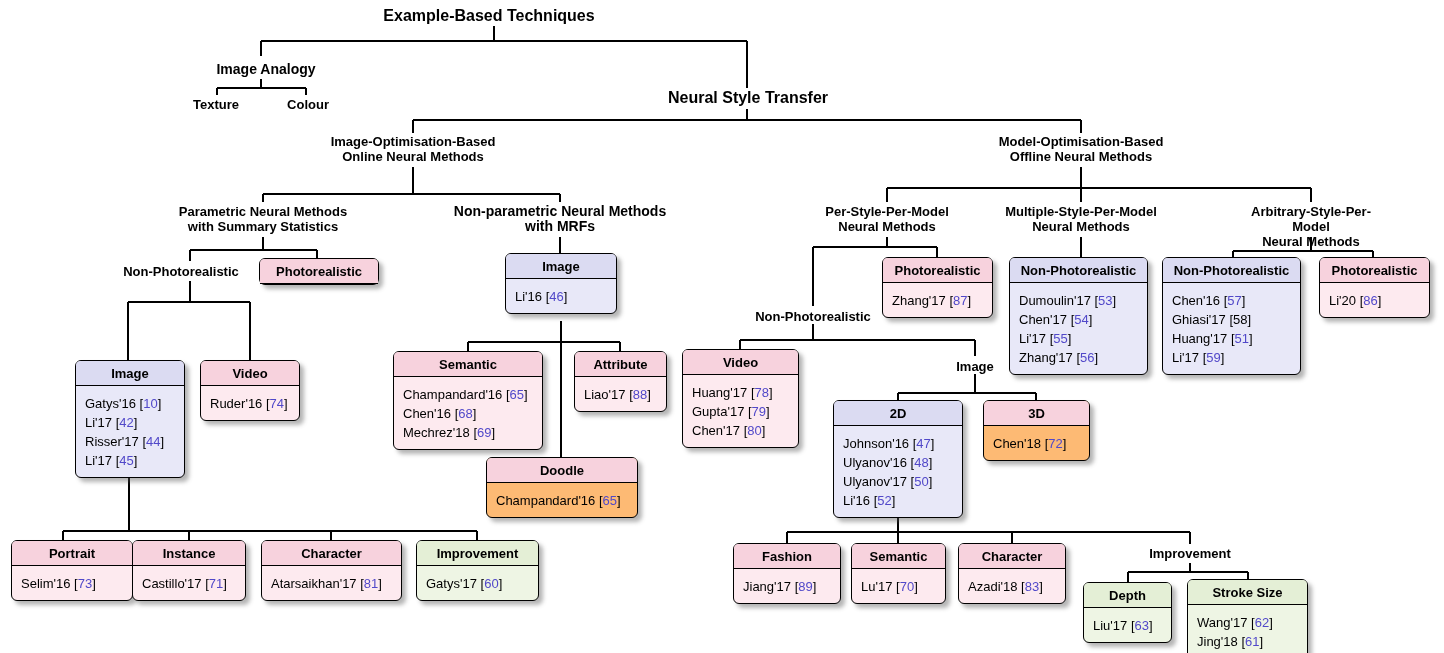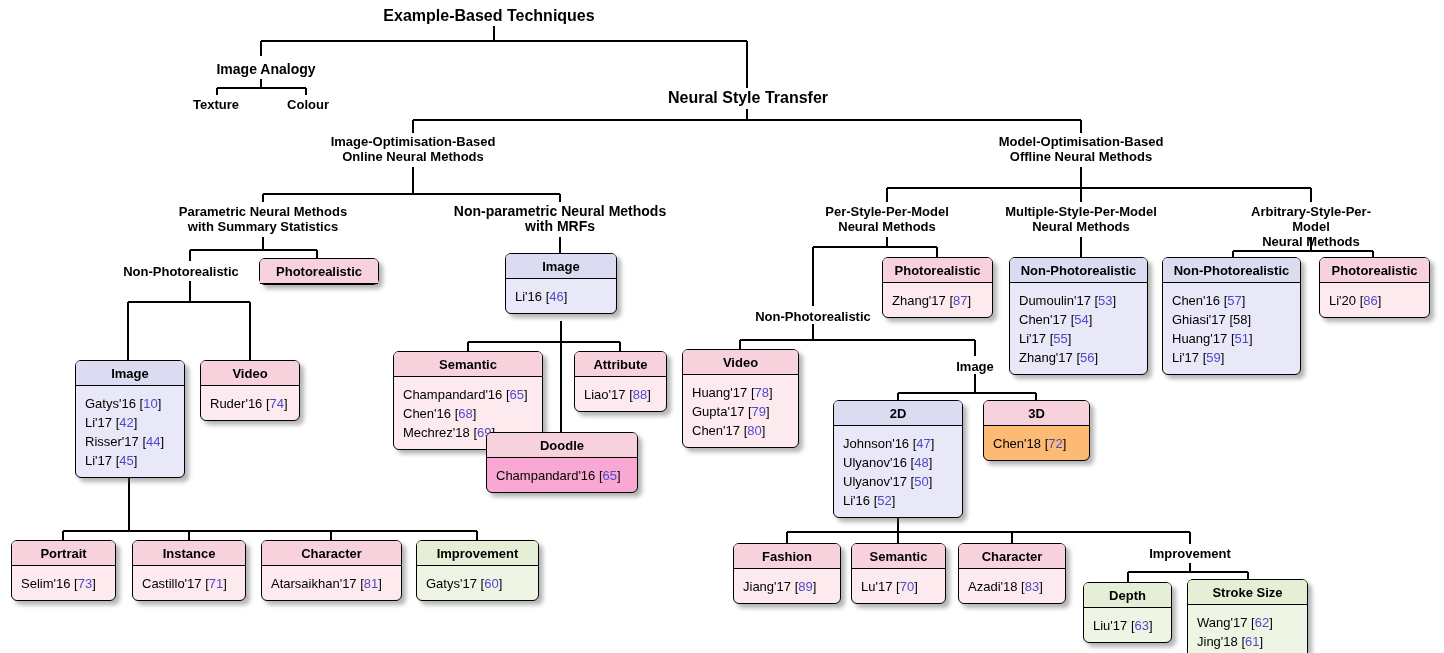--- a/index.html
+++ b/index.html
@@ -146,21 +146,21 @@
           <div class="entry"><span>Risser'17</span><span> </span><span>[</span><span class="cite" style="color: rgb(81, 72, 201);">44</span><span>]</span></div>
           <div class="entry"><span>Li'17</span><span> </span><span>[</span><span class="cite" style="color: rgb(81, 72, 201);">45</span><span>]</span></div>
         </div>
       </div>
       <div class="box" style="left: 200px; top: 360px; width: 100px; background: rgb(253, 234, 239);">
         <div class="box-header" style="background: rgb(247, 210, 221);">Video</div>
         <div class="box-body">
           <div class="entry"><span>Ruder'16</span><span> </span><span>[</span><span class="cite" style="color: rgb(81, 72, 201);">74</span><span>]</span></div>
         </div>
       </div>
-      <div class="box" style="left: 11px; top: 540px; width: 105px; background: rgb(253, 234, 239);">
+      <div class="box" style="left: 11px; top: 540px; width: 122px; background: rgb(253, 234, 239);">
         <div class="box-header" style="background: rgb(247, 210, 221);">Portrait</div>
         <div class="box-body">
           <div class="entry"><span>Selim'16</span><span> </span><span>[</span><span class="cite" style="color: rgb(81, 72, 201);">73</span><span>]</span></div>
         </div>
       </div>
       <div class="box" style="left: 132px; top: 540px; width: 114px; background: rgb(253, 234, 239);">
         <div class="box-header" style="background: rgb(247, 210, 221);">Instance</div>
         <div class="box-body">
           <div class="entry"><span>Castillo'17</span><span> </span><span>[</span><span class="cite" style="color: rgb(81, 72, 201);">71</span><span>]</span></div>
         </div>
@@ -190,21 +190,21 @@
           <div class="entry"><span>Chen'16</span><span> </span><span>[</span><span class="cite" style="color: rgb(81, 72, 201);">68</span><span>]</span></div>
           <div class="entry"><span>Mechrez'18</span><span> </span><span>[</span><span class="cite" style="color: rgb(81, 72, 201);">69</span><span>]</span></div>
         </div>
       </div>
       <div class="box" style="left: 574px; top: 351px; width: 93px; background: rgb(253, 234, 239);">
         <div class="box-header" style="background: rgb(247, 210, 221);">Attribute</div>
         <div class="box-body">
           <div class="entry"><span>Liao'17</span><span> </span><span>[</span><span class="cite" style="color: rgb(81, 72, 201);">88</span><span>]</span></div>
         </div>
       </div>
-      <div class="box" style="left: 486px; top: 432px; width: 152px; background: #f9a8d4;">
+      <div class="box" style="left: 486px; top: 457px; width: 152px; background: #fdba74;">
         <div class="box-header" style="background: rgb(247, 210, 221);">Doodle</div>
         <div class="box-body">
           <div class="entry"><span>Champandard'16</span><span> </span><span>[</span><span class="cite" style="color: rgb(81, 72, 201);">65</span><span>]</span></div>
         </div>
       </div>
       <div class="box" style="left: 882px; top: 257px; width: 111px; background: rgb(253, 234, 239);">
         <div class="box-header" style="background: rgb(247, 210, 221);">Photorealistic</div>
         <div class="box-body">
           <div class="entry"><span>Zhang'17</span><span> </span><span>[</span><span class="cite" style="color: rgb(81, 72, 201);">87</span><span>]</span></div>
         </div>

